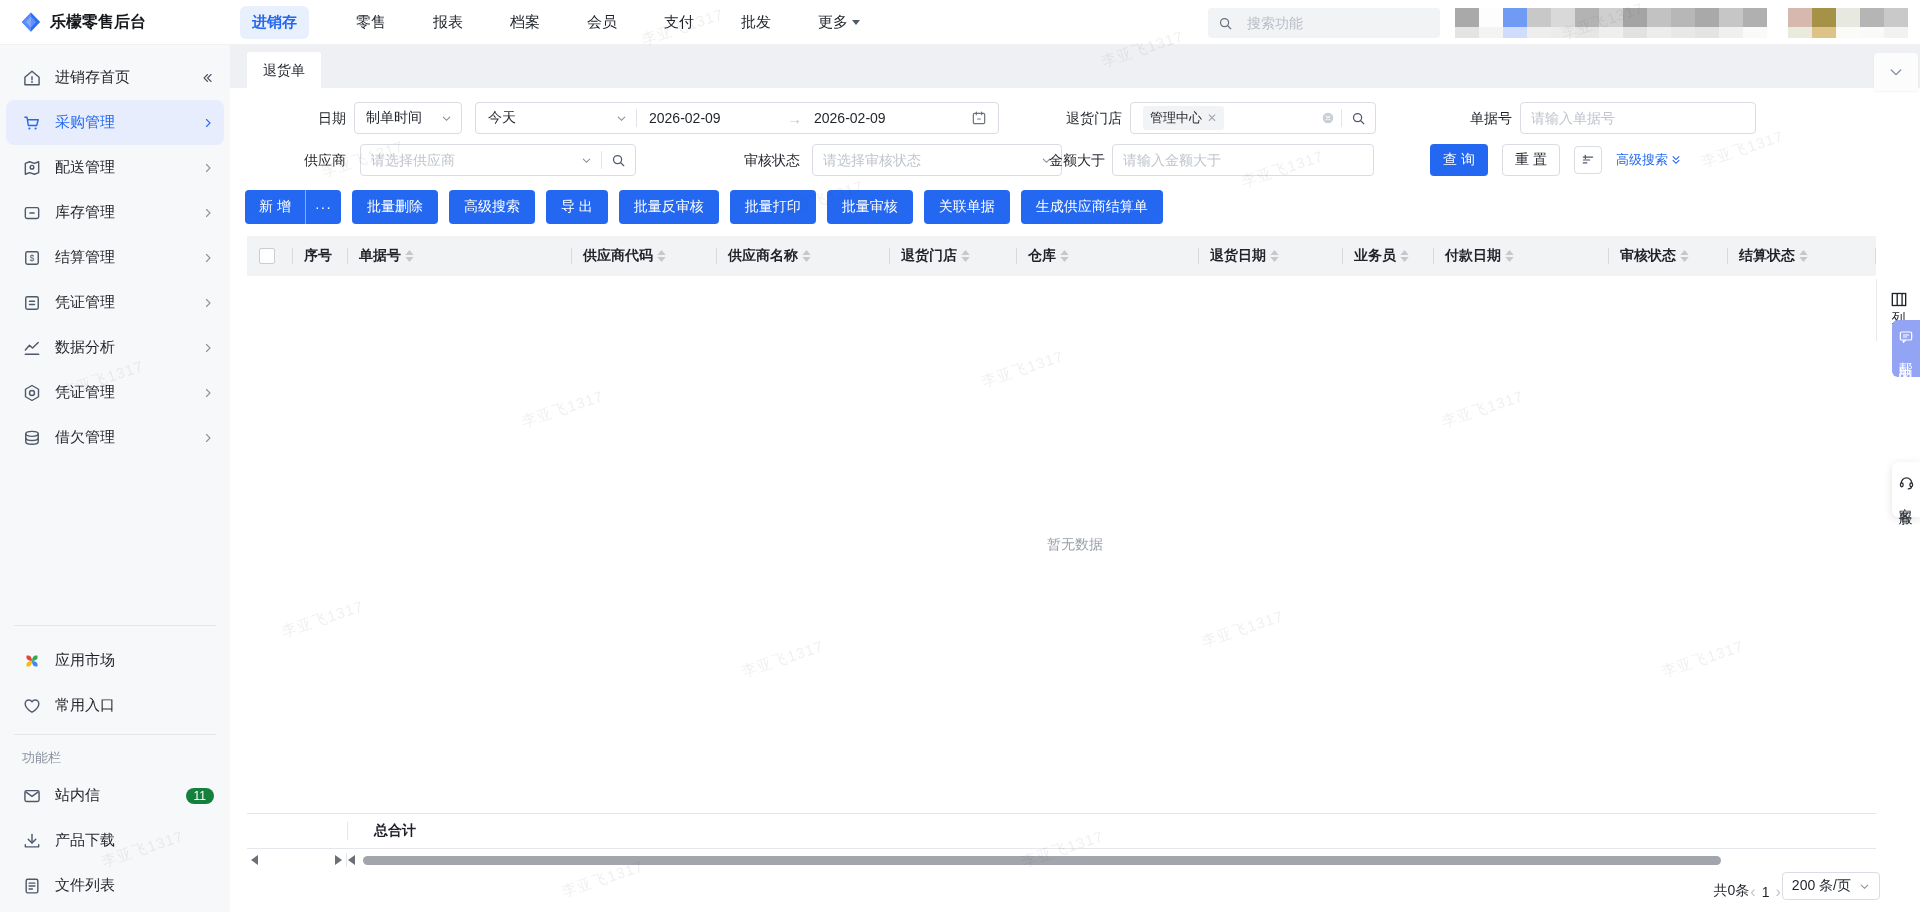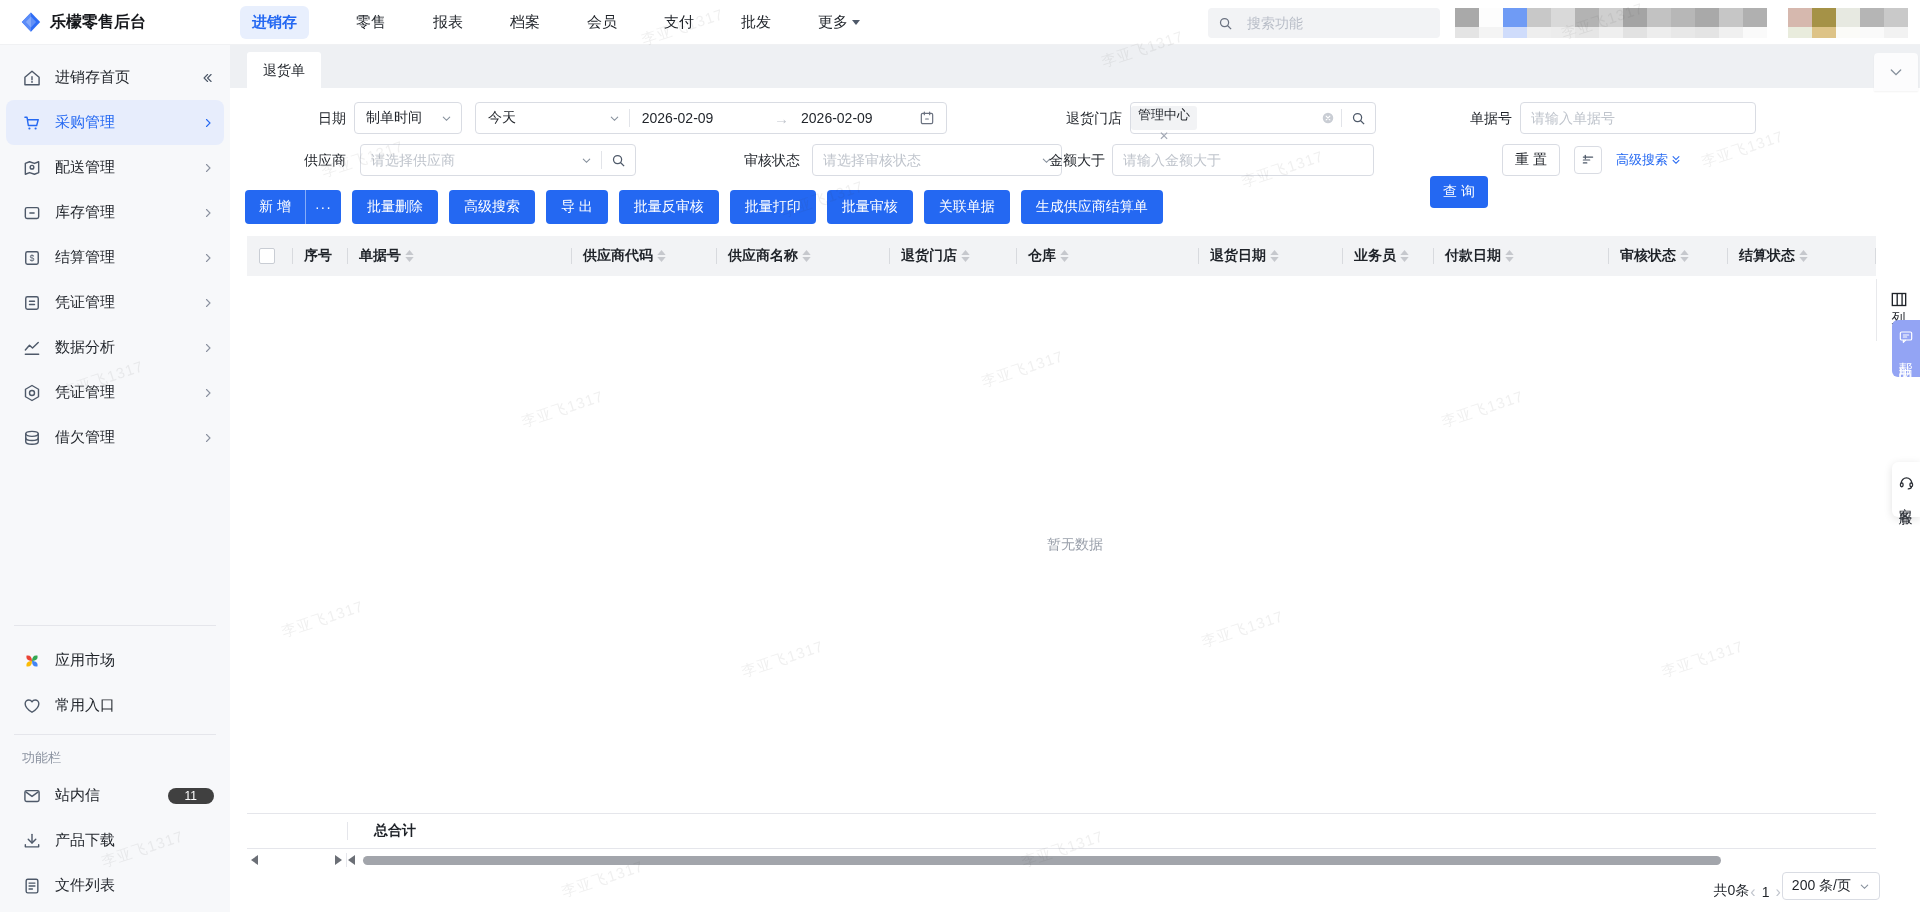--- a/index.html
+++ b/index.html
@@ -39,22 +39,22 @@
              padding-top:10px; z-index:10; }
   .sitem { height:45px; display:flex; align-items:center; padding:0 16px 0 22px; font-size:15px;
            color:#1f2329; cursor:pointer; position:relative; }
   .sitem .sicon { width:20px; height:20px; margin-right:13px; color:#4e5969; flex:0 0 20px; }
   .sitem.active { background:#e7edfc; border-radius:8px; margin:0 6px; padding:0 10px 0 16px; color:#2468f2; }
   .sitem.active .sicon { color:#2468f2; }
   .sitem .chev { margin-left:auto; color:#8a919f; }
   .sitem.active .chev { color:#2468f2; }
   .sdivider { height:1px; background:#e5e6eb; margin:0 14px; }
   .ssection { font-size:13px; color:#8a919f; padding:14px 0 6px 22px; }
-  .badge { margin-left:auto; background:#404040; color:#fff; font-size:12px; line-height:16px;
-           min-width:24px; text-align:center; border-radius:9px; padding:0 17px; }
+  .badge { margin-left:auto; background:#15803d; color:#fff; font-size:12px; line-height:16px;
+           min-width:24px; text-align:center; border-radius:9px; padding:0 8px; }
   .spacer1 { height:165px; }
 
   
   .main { position:absolute; left:230px; top:45px; width:1690px; height:867px; background:#fff; }
   .tabbar { height:43px; background:#eef0f3; position:relative; display:flex; align-items:flex-end; }
   .tab { height:36px; line-height:36px; background:#fff; padding:0 16px; margin-left:17px; font-size:14px;
          color:#1f2329; border-radius:3px 3px 0 0; cursor:pointer; }
   .tab-collapse { position:absolute; right:2px; top:8px; width:44px; height:38px; background:#fcfcfd;
                   border-radius:4px 4px 0 0; display:flex; align-items:center; justify-content:center;
                   color:#86909c; cursor:pointer; box-shadow:0 1px 2px rgba(0,0,0,.05); }
@@ -67,28 +67,28 @@
   .ctl input { border:none; outline:none; background:transparent; font-size:14px; width:100%;
                padding:0 10px; color:#1f2329; font-family:inherit; }
   .ctl input::placeholder { color:#bfc4cc; }
   .ctl .caret { color:#86909c; margin:0 9px; flex:0 0 auto; }
   .vline { width:1px; height:18px; background:#e2e4e9; flex:0 0 1px; }
   .qicon { color:#6b7280; margin:0 9px; flex:0 0 auto; }
   .dgroup-part { display:flex; align-items:center; }
   .dateval { font-size:14px; color:#1f2329; padding:0 12px; }
   .darrow { color:#c2c6ce; font-size:15px; }
   .chip { display:flex; align-items:center; gap:5px; background:#f2f3f5; border-radius:3px; height:24px;
-          padding:0 7px; margin-left:0; font-size:13px; color:#1f2329;flex-direction:column; }
+          padding:0 7px; margin-left:12px; font-size:13px; color:#1f2329; }
   .chip .x { color:#a4aab5; font-size:12px; cursor:pointer; }
   .clear-ic { margin-left:auto; margin-right:6px; flex:0 0 auto; }
 
   .btn { border:none; border-radius:4px; font-size:14px; font-family:inherit; cursor:pointer;
          display:inline-flex; align-items:center; justify-content:center; }
   .btn-blue { background:#2468f2; color:#fff; height:34px; padding:0 15px; }
-  .btn-q { position:absolute; background:#2468f2; color:#fff; height:32px; width:58px;margin-top:32px; }
+  .btn-q { position:absolute; background:#2468f2; color:#fff; height:32px; width:58px; }
   .btn-w { position:absolute; background:#fff; color:#1f2329; border:1px solid #d9dce3; height:32px; width:58px; }
   .btn-sq { position:absolute; background:#fff; border:1px solid #d9dce3; height:28px; width:28px; top:2px;
             color:#4e5969; }
   .adv-link { position:absolute; color:#2468f2; font-size:13px; line-height:32px; cursor:pointer;
               display:flex; align-items:center; gap:3px; }
 
   .toolbar { display:flex; gap:11px; margin:14px 0 0 15px; }
   .split { display:flex; align-items:stretch; background:#2468f2; border-radius:4px; overflow:hidden; }
   .split .b1 { padding:0 14px; display:flex; align-items:center; color:#fff; cursor:pointer; }
   .split .sep { width:1px; background:rgba(255,255,255,.45); margin:0; }
@@ -400,21 +400,21 @@
   <div class="frow frow1">
     <span class="flabel" style="left:50px;width:66px">日期</span>
     <div class="ctl" style="left:124px;width:108px;justify-content:space-between">
       <span style="padding-left:11px">制单时间</span>
       <span class="caret">
           <svg width="11" height="11" viewBox="0 0 24 24" fill="none" stroke="currentColor" stroke-width="2.4" stroke-linecap="round">
             <path d="M5 9 L12 16 L19 9"></path>
           </svg>
         </span>
     </div>
-    <div class="ctl" style="left:245px;width:472px">
+    <div class="ctl" style="left:245px;width:524px">
       <div class="dgroup-part" style="width:160px;justify-content:space-between">
         <span style="padding-left:12px">今天</span>
         <span class="caret">
             <svg width="11" height="11" viewBox="0 0 24 24" fill="none" stroke="currentColor" stroke-width="2.4" stroke-linecap="round">
               <path d="M5 9 L12 16 L19 9"></path>
             </svg>
           </span>
       </div>
       <span class="vline"></span>
       <span class="dateval" style="width:150px">2026-02-09</span>

